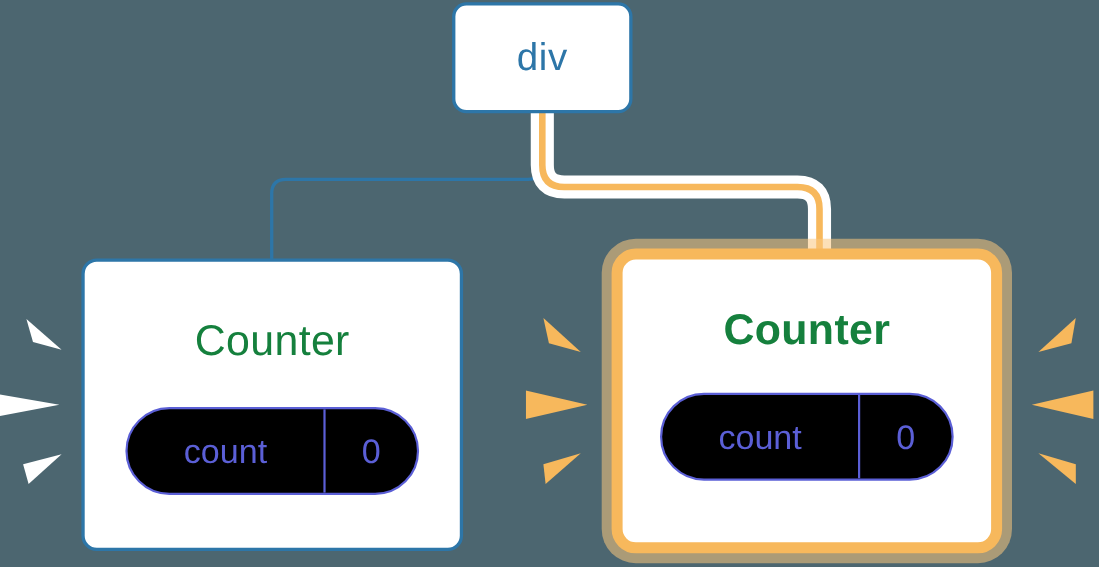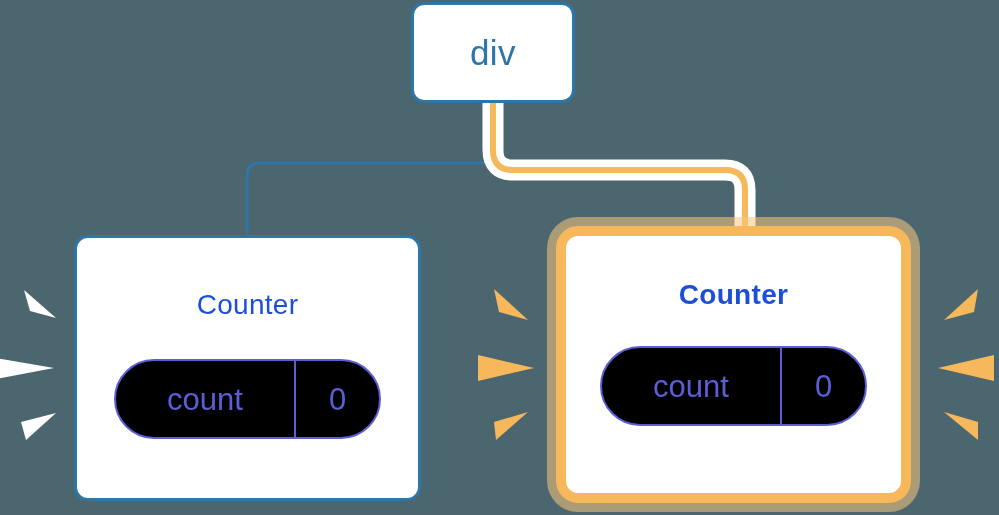--- a/index.html
+++ b/index.html
@@ -72,22 +72,22 @@
     top: 226px;
     width: 355px;
     height: 277px;
     border: 10px solid #f7b košt;
     border: 10px solid #f7b85c;
     border-radius: 22px;
     box-shadow: 0 0 0 9px rgba(250, 198, 126, 0.55);
   }
 
   .counter-title {
-    color: #1d4ed8;
-    font-size: 28px;
+    color: #15803d;
+    font-size: 39px;
     line-height: 1;
     margin-top: 52px;
     letter-spacing: 0.3px;
   }
   .node-counter.plain .counter-title { margin-top: 53px; }
   .node-counter.highlight .counter-title {
     font-weight: bold;
     margin-top: 45px;
   }
 

